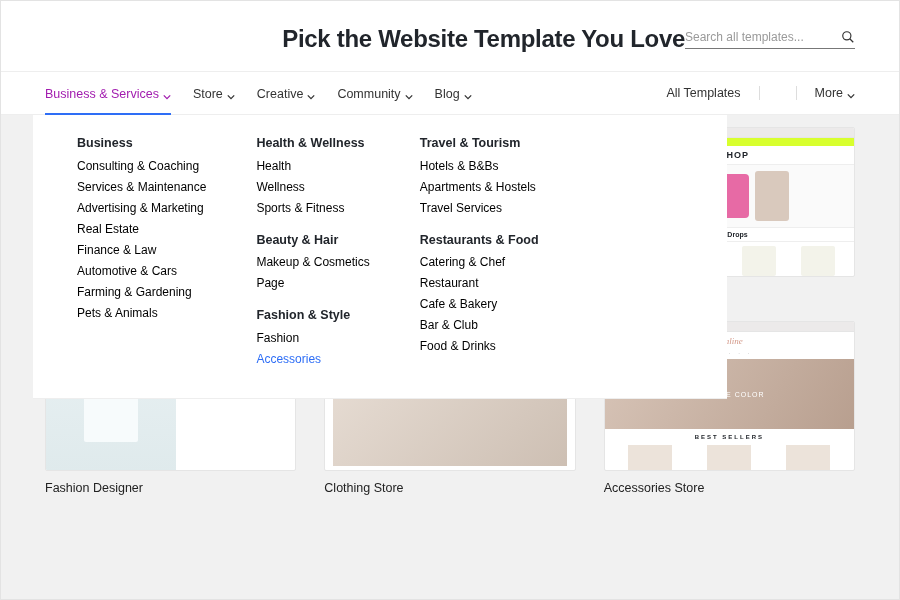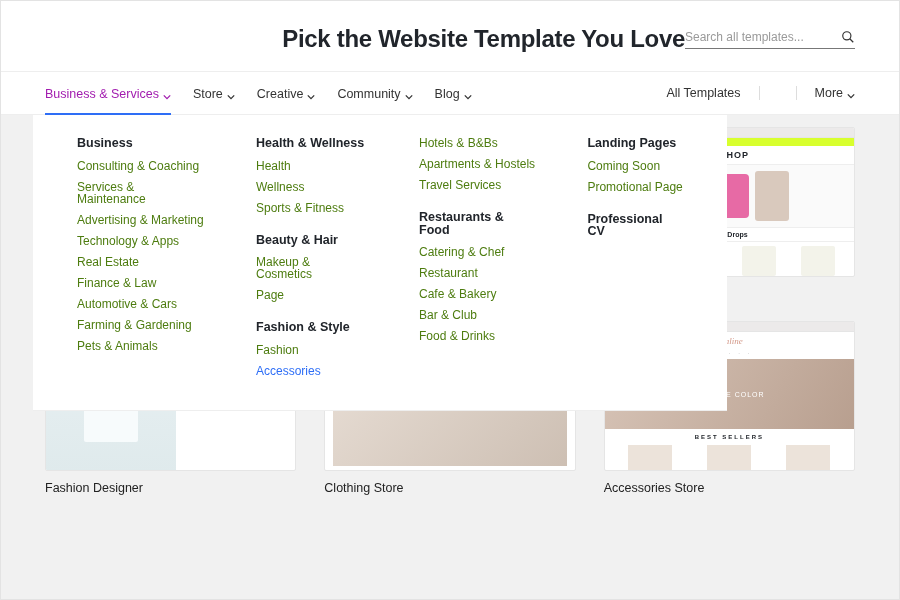--- a/index.html
+++ b/index.html
@@ -18,21 +18,21 @@
   .chev { width: 8px; height: 8px; display: inline-block; }
   .chev svg { width: 8px; height: 8px; stroke: currentColor; fill: none; stroke-width: 1.6; }
   .nav-sep { width: 1px; height: 14px; background: #ddd; margin: 0 18px; }
   .nav-plain { padding: 14px 0; cursor: pointer; }
 
   .page { position: relative; background: #f1f1f1; height: 520px; }
   .mega { position: absolute; top: 0; left: 0; background: #fff; padding: 22px 44px 24px 44px; display: flex; gap: 50px; border-bottom: 1px solid #eee; z-index: 10; width: 694px; margin-left: 32px; }
   .mega-col { font-size: 12px; line-height: 1; }
   .mega-col h4 { font-size: 12.5px; font-weight: 700; margin-bottom: 10px; margin-top: 0; }
   .mega-col h4.spaced { margin-top: 20px; }
-  .mega-col a { display: block; color: #4d7c0f; text-decoration: none; margin-bottom: 9px; cursor: pointer; }
+  .mega-col a { display: block; color: #000000; text-decoration: none; margin-bottom: 9px; cursor: pointer; }
   .mega-col a.hover { color: #2e6ef6; }
 
   .grid { padding: 12px 44px 0 44px; display: grid; grid-template-columns: repeat(3, 1fr); gap: 20px 28px; }
   .card { }
   .thumb { background: #fff; height: 150px; border: 1px solid #e5e5e5; border-radius: 2px; overflow: hidden; position: relative; }
   .thumb-bar { height: 10px; background: #eceaea; border-bottom: 1px solid #e5e5e5; display:flex; align-items:center; padding-left:6px; gap:3px;}
   .thumb-bar span{ width:3px;height:3px;border-radius:50%;background:#c7c7c7;}
   .caption { font-size: 12.5px; margin-top: 10px; color: #222; }
 
   
@@ -125,56 +125,50 @@
 </div>
 
 <div class="page">
 
   <div class="mega">
     <div class="mega-col">
       <h4>Business</h4>
       <a>Consulting &amp; Coaching</a>
       <a>Services &amp; Maintenance</a>
       <a>Advertising &amp; Marketing</a>
-      <a>Technology &amp; Apps</a>
       <a>Real Estate</a>
       <a>Finance &amp; Law</a>
       <a>Automotive &amp; Cars</a>
       <a>Farming &amp; Gardening</a>
       <a>Pets &amp; Animals</a>
     </div>
     <div class="mega-col">
       <h4>Health &amp; Wellness</h4>
       <a>Health</a>
       <a>Wellness</a>
       <a>Sports &amp; Fitness</a>
       <h4 class="spaced">Beauty &amp; Hair</h4>
       <a>Makeup &amp; Cosmetics</a>
       <a>Page</a>
       <h4 class="spaced">Fashion &amp; Style</h4>
       <a>Fashion</a>
       <a class="hover">Accessories</a>
     </div>
     <div class="mega-col">
+      <h4>Travel &amp; Tourism</h4>
       <a>Hotels &amp; B&amp;Bs</a>
       <a>Apartments &amp; Hostels</a>
       <a>Travel Services</a>
       <h4 class="spaced">Restaurants &amp; Food</h4>
       <a>Catering &amp; Chef</a>
       <a>Restaurant</a>
       <a>Cafe &amp; Bakery</a>
       <a>Bar &amp; Club</a>
       <a>Food &amp; Drinks</a>
     </div>
-    <div class="mega-col">
-      <h4>Landing Pages</h4>
-      <a>Coming Soon</a>
-      <a>Promotional Page</a>
-      <h4 class="spaced">Professional CV</h4>
-    </div>
   </div>
 
   <div class="grid">
 
     <div class="card">
       <div class="thumb" style="visibility:hidden"></div>
       <div class="caption">Modeling Agency</div>
     </div>
     <div class="card">
       <div class="thumb" style="visibility:hidden"></div>

